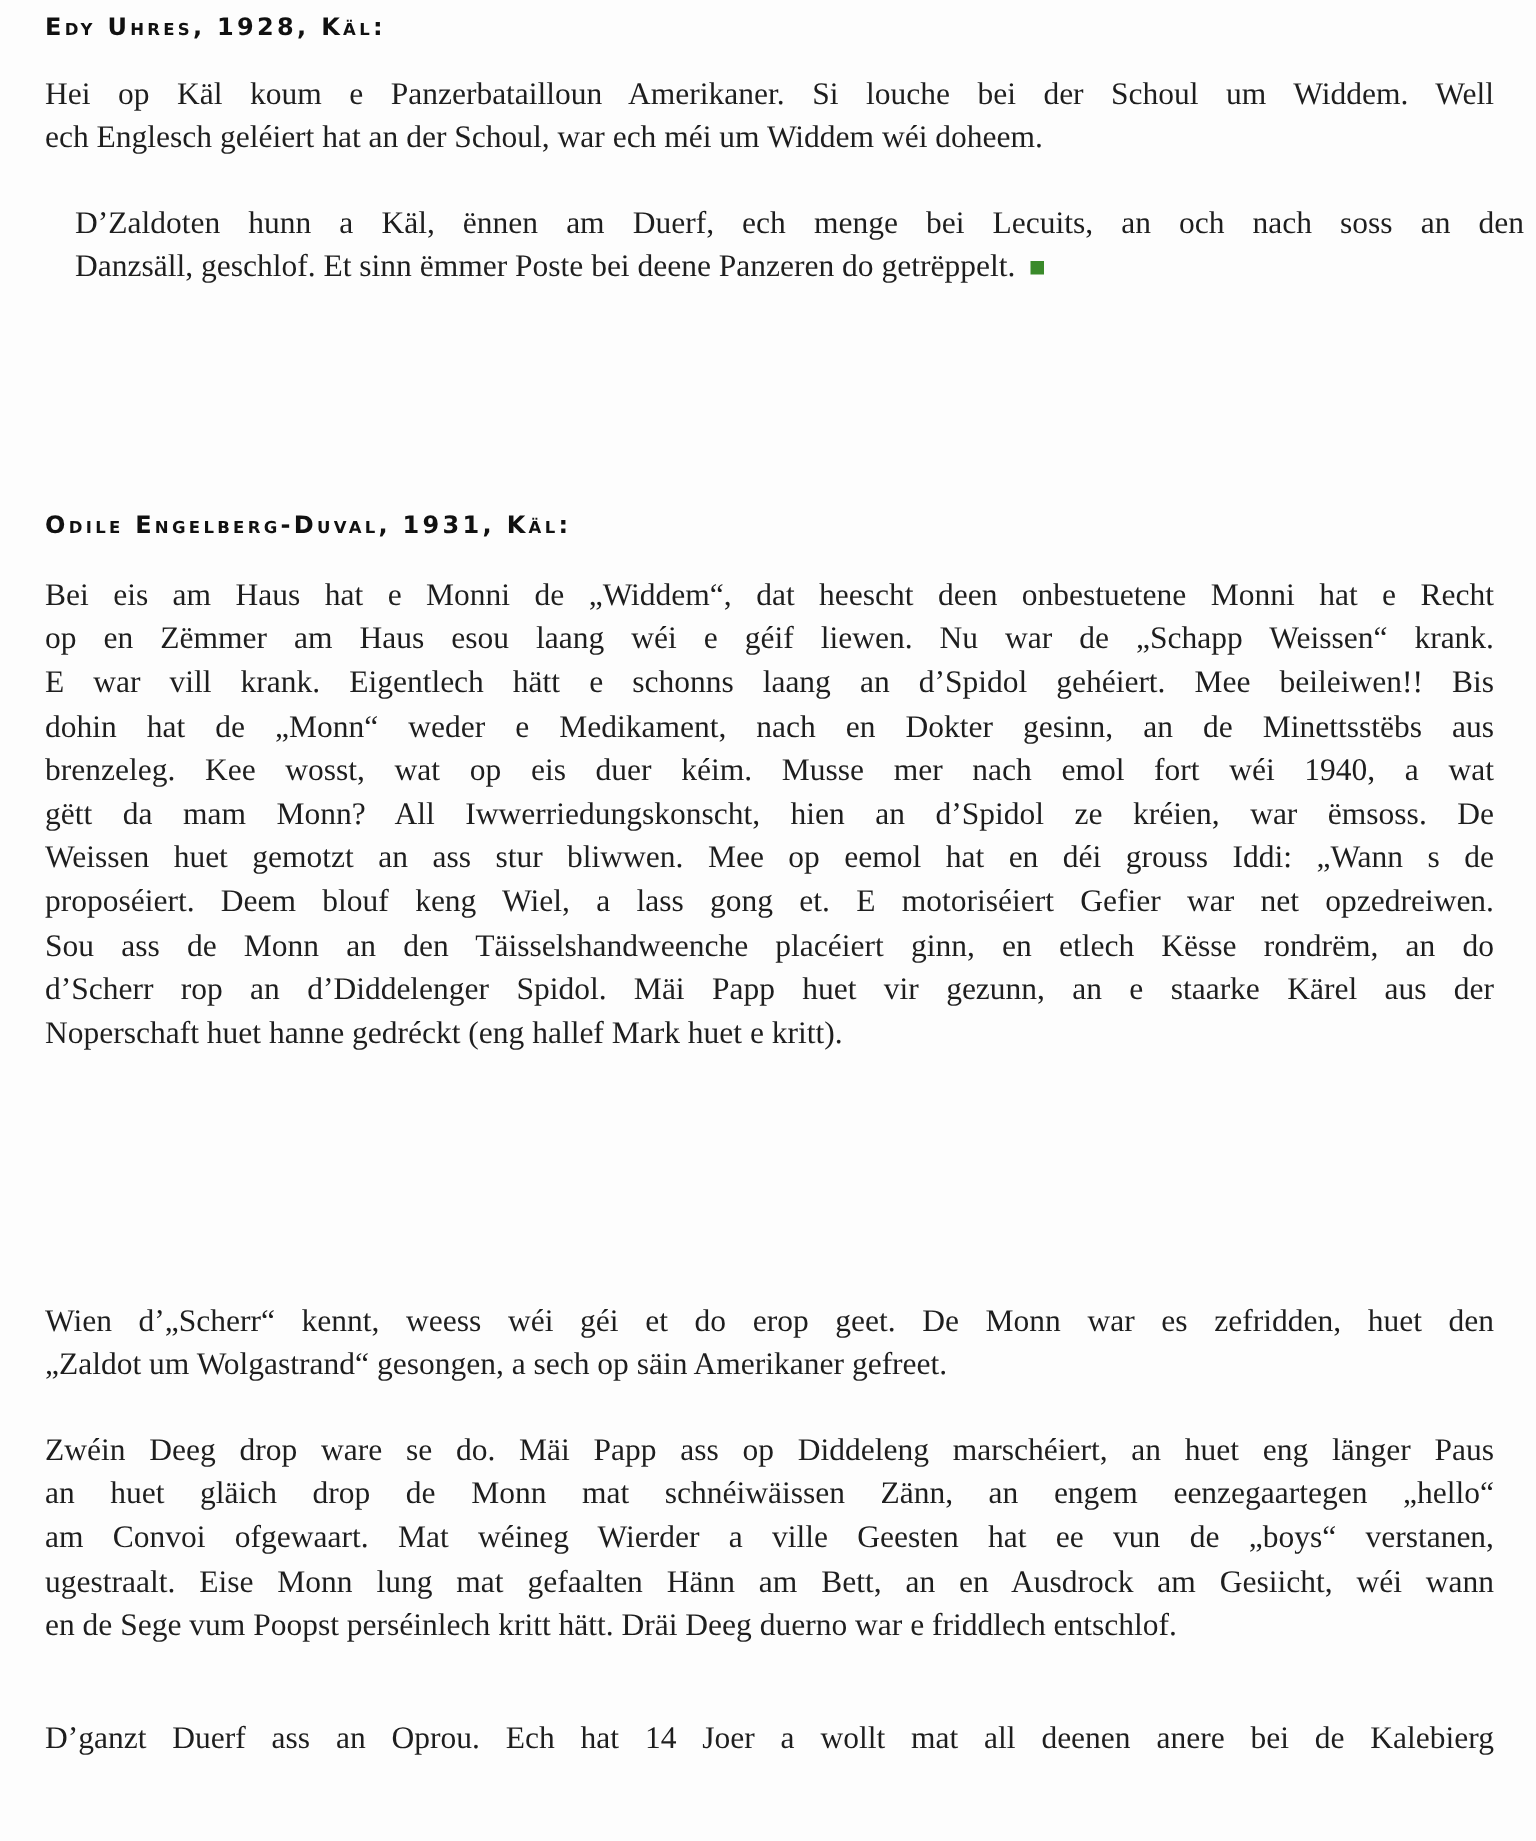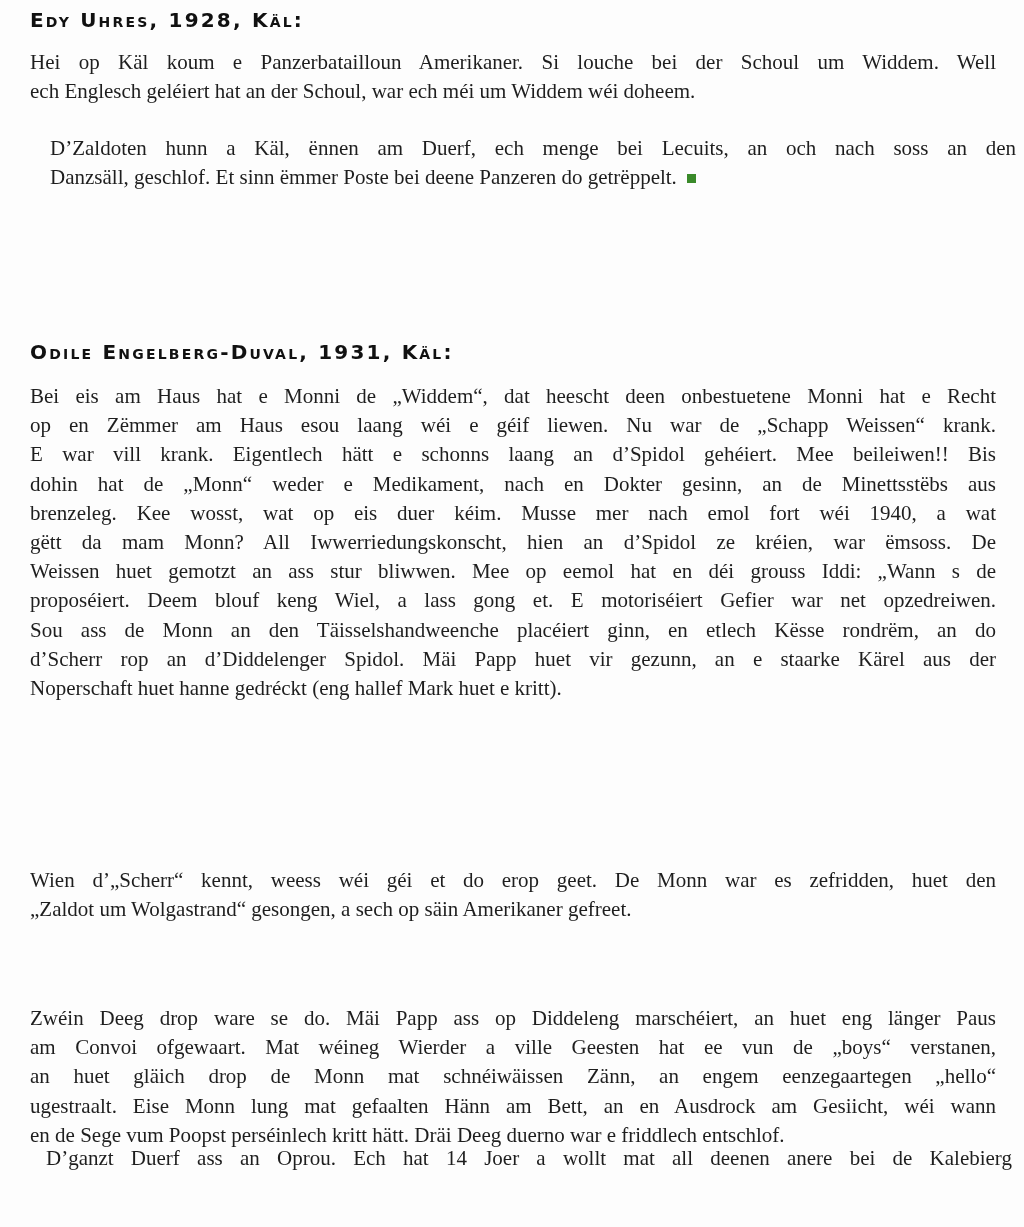--- a/index.html
+++ b/index.html
@@ -18,21 +18,21 @@
       position: absolute;
       left: 30px;
       top: 0;
       width: 966px;
     }
     .heading {
       font-family: "DejaVu Sans", sans-serif;
       font-weight: bold;
       font-variant: small-caps;
       letter-spacing: 2.2px;
-      font-size: 20px;
+      font-size: 16px;
       color: #111;
       margin: 0;
       position: absolute;
       left: 0;
       white-space: nowrap;
     }
     .para {
       position: absolute;
       left: 0;
       width: 966px;
@@ -90,25 +90,25 @@
     <span class="line">Sou ass de Monn an den Täisselshandweenche placéiert ginn, en etlech Kësse rondrëm, an do</span>
     <span class="line">d’Scherr rop an d’Diddelenger Spidol. Mäi Papp huet vir gezunn, an e staarke Kärel aus der</span>
     <span class="line last">Noperschaft huet hanne gedréckt (eng hallef Mark huet e kritt).</span>
   </div>
 
   <div class="para" style="top:866px;">
     <span class="line">Wien d’„Scherr“ kennt, weess wéi géi et do erop geet. De Monn war es zefridden, huet den</span>
     <span class="line last">„Zaldot um Wolgastrand“ gesongen, a sech op säin Amerikaner gefreet.</span>
   </div>
 
-  <div class="para" style="top:1004px;">
+  <div class="para" style="top:952px;">
     <span class="line">Zwéin Deeg drop ware se do. Mäi Papp ass op Diddeleng marschéiert, an huet eng länger Paus</span>
+    <span class="line">an huet gläich drop de Monn mat schnéiwäissen Zänn, an engem eenzegaartegen „hello“</span>
     <span class="line">am Convoi ofgewaart. Mat wéineg Wierder a ville Geesten hat ee vun de „boys“ verstanen,</span>
-    <span class="line">an huet gläich drop de Monn mat schnéiwäissen Zänn, an engem eenzegaartegen „hello“</span>
     <span class="line">ugestraalt. Eise Monn lung mat gefaalten Hänn am Bett, an en Ausdrock am Gesiicht, wéi wann</span>
     <span class="line last">en de Sege vum Poopst perséinlech kritt hätt. Dräi Deeg duerno war e friddlech entschlof.</span>
   </div>
 
-  <div class="para" style="top:1144px;margin-left:16px;">
+  <div class="para" style="top:1144px;">
     <span class="line">D’ganzt Duerf ass an Oprou. Ech hat 14 Joer a wollt mat all deenen anere bei de Kalebierg</span>
   </div>
 
 </div>
 
 </body></html>

